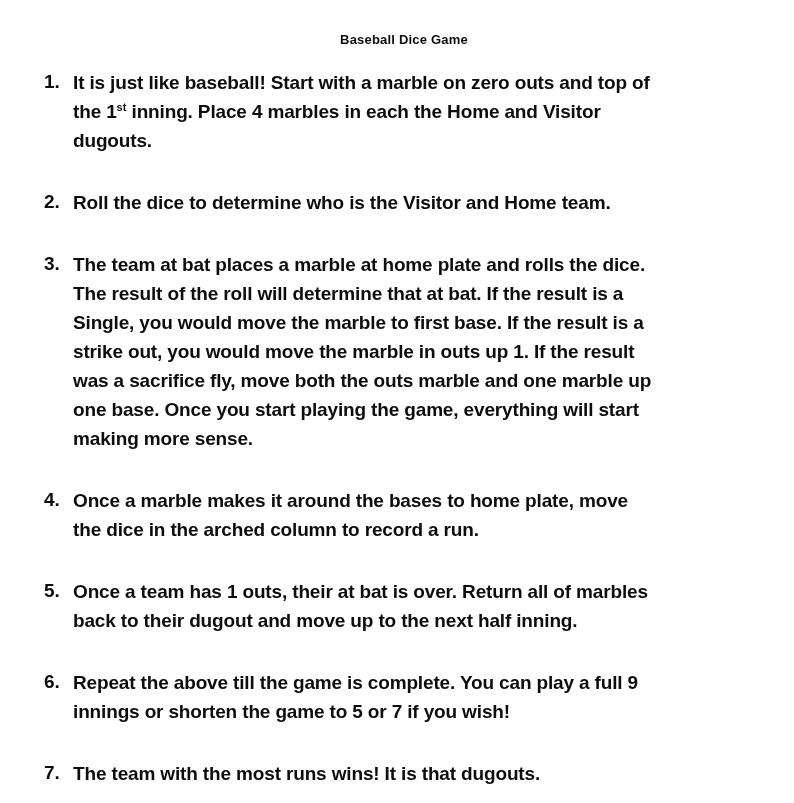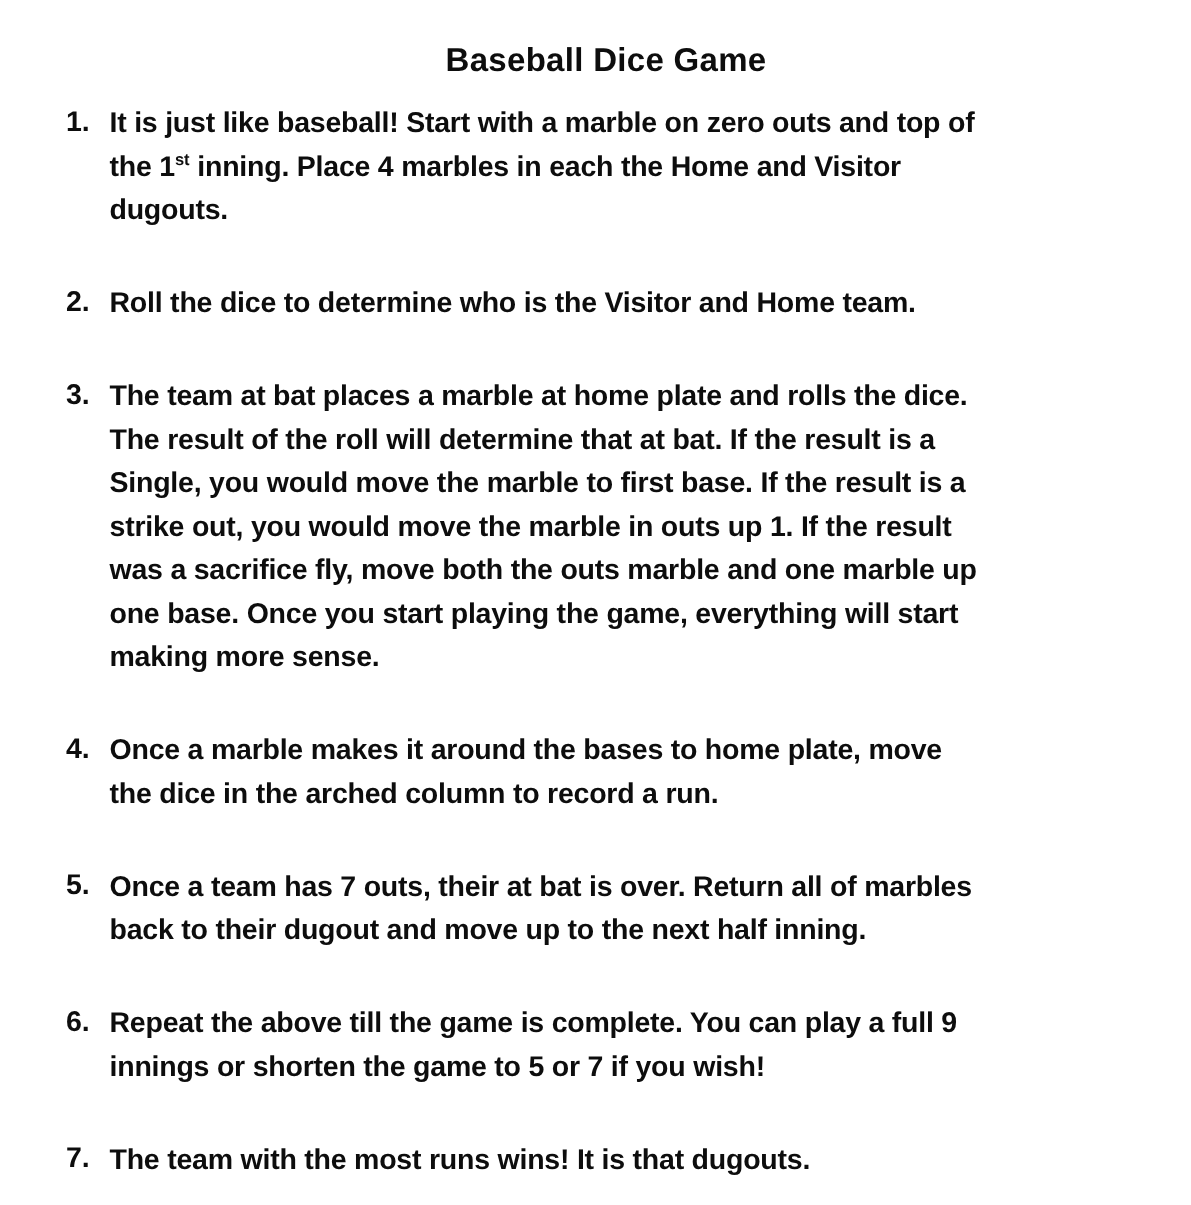--- a/index.html
+++ b/index.html
@@ -16,21 +16,21 @@
     overflow: hidden;
   }
   .page {
     width: 794px;
     height: 803px;
     box-sizing: border-box;
     padding: 0 30px 0 44px;
   }
   .title {
     margin: 25px 0 0 0;
-    font-size: 22px;
+    font-size: 13px;
     line-height: 29px;
     font-weight: 700;
     text-align: center;
     letter-spacing: 0.2px;
   }
   .rules {
     list-style: none;
     margin: 13px 0 0 0;
     padding: 0;
     font-size: 19px;
@@ -87,21 +87,21 @@
 one base. Once you start playing the game, everything will start
 making more sense.</p>
     </li>
     <li class="rule">
       <span class="num">4.</span>
       <p class="text">Once a marble makes it around the bases to home plate, move
 the dice in the arched column to record a run.</p>
     </li>
     <li class="rule">
       <span class="num">5.</span>
-      <p class="text">Once a team has 7 outs, their at bat is over. Return all of marbles
+      <p class="text">Once a team has 1 outs, their at bat is over. Return all of marbles
 back to their dugout and move up to the next half inning.</p>
     </li>
     <li class="rule">
       <span class="num">6.</span>
       <p class="text">Repeat the above till the game is complete. You can play a full 9
 innings or shorten the game to 5 or 7 if you wish!</p>
     </li>
     <li class="rule">
       <span class="num">7.</span>
       <p class="text">The team with the most runs wins! It is that dugouts.</p>

